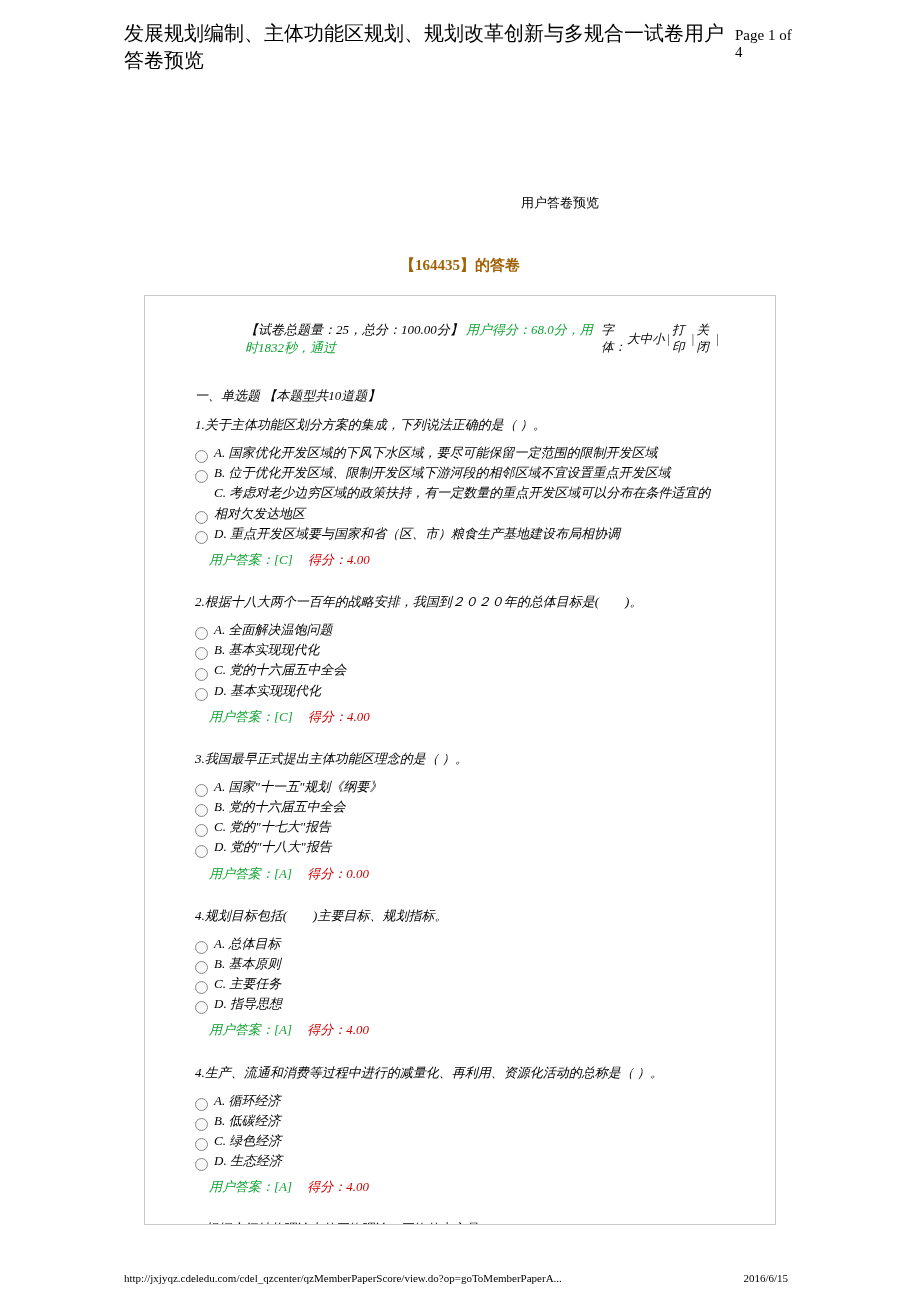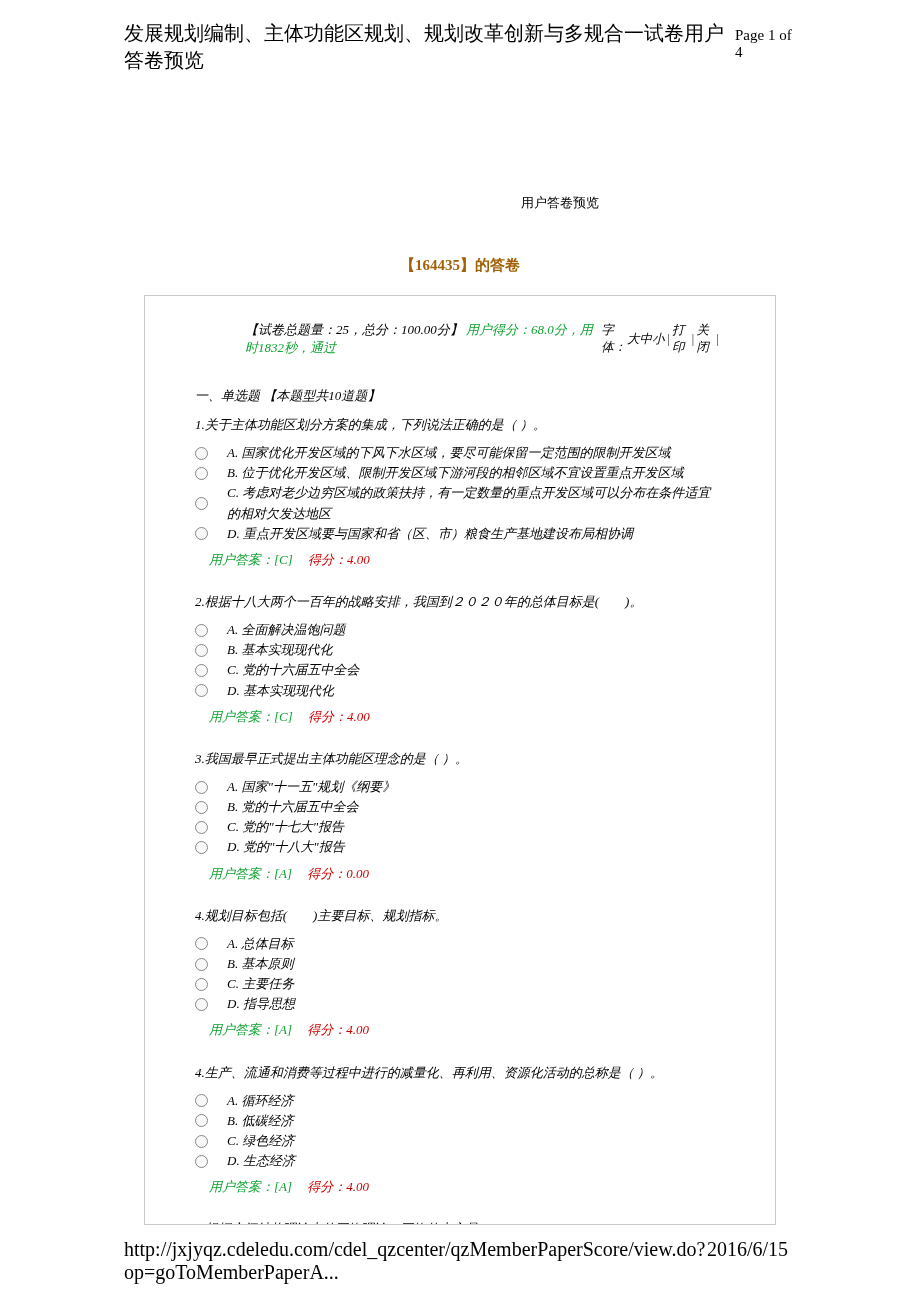--- a/index.html
+++ b/index.html
@@ -87,22 +87,22 @@
   .question {
     margin-bottom: 22px;
     font-size: 13px;
     line-height: 1.55;
   }
   .question-text {
     margin-bottom: 8px;
   }
   .option-line {
     display: flex;
-    align-items: center;
-    gap: 19px;
+    align-items: flex-end;
+    gap: 6px;
     margin: 0;
     line-height: 1.55;
   }
   .radio {
     display: inline-block;
     width: 11px;
     height: 11px;
     border: 1px solid #888;
     border-radius: 50%;
     flex-shrink: 0;
@@ -114,23 +114,23 @@
     font-size: 13px;
   }
   .answer-line .ua { color: #11a433; }
   .answer-line .score { color: #c00; margin-left: 12px;}
   .footer {
     position: absolute;
     left: 40px;
     right: 48px;
     bottom: 18px;
     display: flex;
-    justify-content: center;
+    justify-content: space-between;
     font-family: "Times New Roman", serif;
-    font-size: 20px;
+    font-size: 11px;
   }
   .link-like { cursor: pointer; }
 </style>
 </head>
 <body>
 
 <div class="page">
 
   <div class="header-row">
     <span class="header-title">发展规划编制、主体功能区规划、规划改革创新与多规合一试卷用户答卷预览</span>

